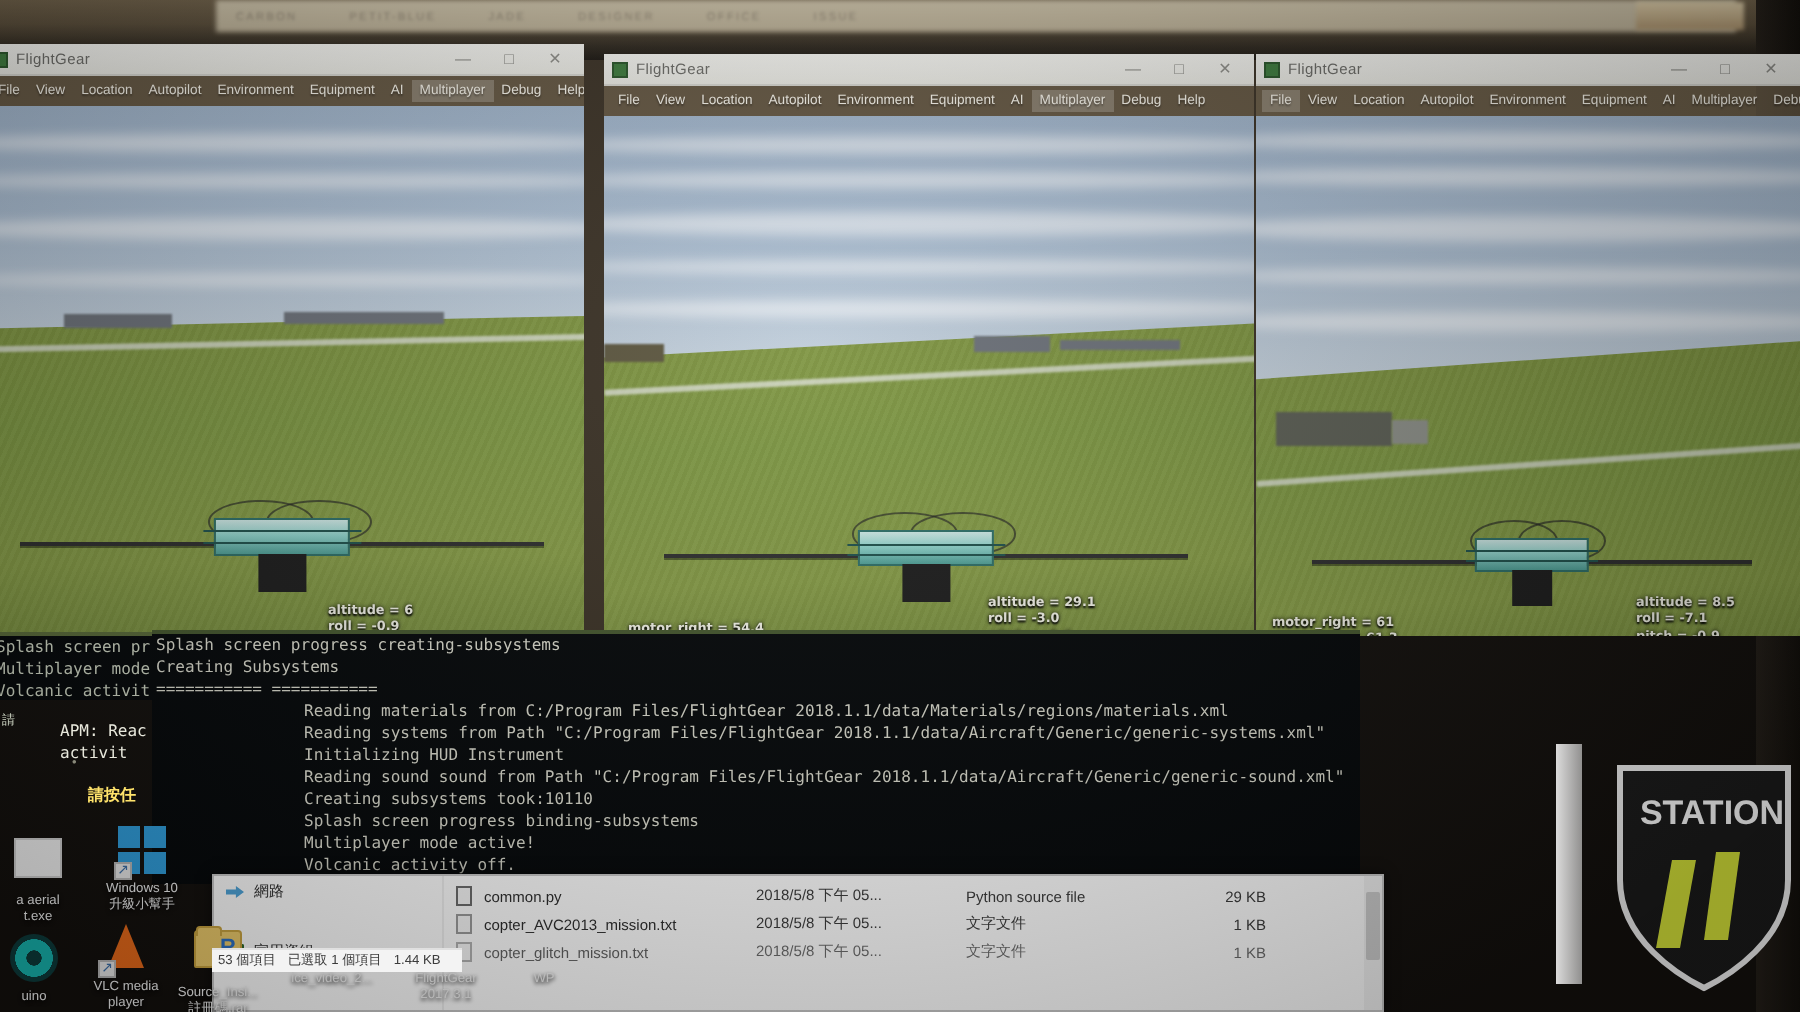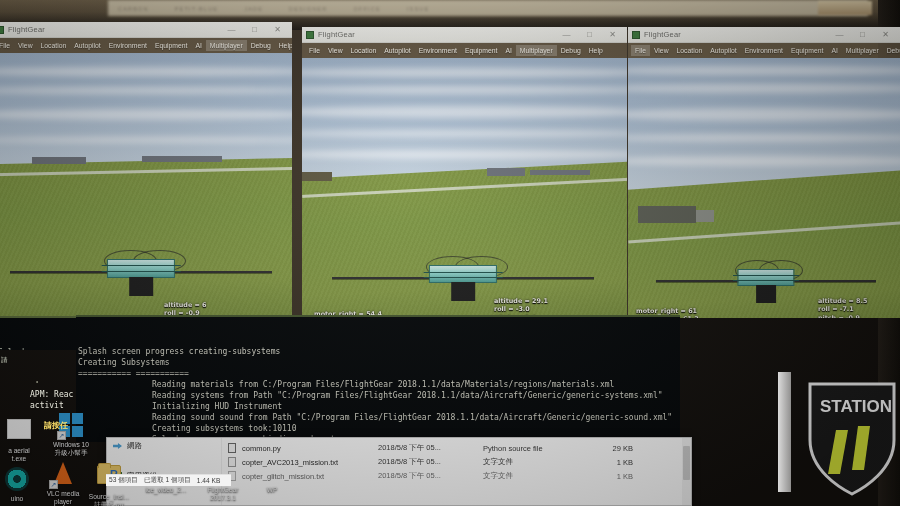--- a/index.html
+++ b/index.html
@@ -101,21 +101,21 @@
     font-size:6.4px; font-weight:bold; line-height:8.4px;
     color:#f3f3e8; text-shadow:0 0 2px #000, 0 1px 1px #000; white-space:pre; }
 
   
   .console {
     position:absolute; background:#05080a; overflow:hidden;
     border-top:2px solid #3c4a2e;
   }
   .console-inner { position:relative; width:100%; height:100%; }
   .cline { position:absolute; font-family:"DejaVu Sans Mono", monospace;
-    font-size:8px; line-height:11.4px; color:#dcdccf; white-space:pre;margin-top:29px; }
+    font-size:8px; line-height:11.4px; color:#dcdccf; white-space:pre; }
   .cline.left { color:#cfd6c4; }
 
   
   .explorer {
     position:absolute; background:#fdfdfd; overflow:hidden;
     border:1px solid #c8c8c8; box-shadow:0 0 6px rgba(0,0,0,.6);
   }
   .exp-nav { position:absolute; left:0; top:0; width:115px; height:100%;
     background:#fdfdfd; border-right:1px solid #eee; }
   .exp-nav-item { display:flex; align-items:center; gap:5px;
@@ -362,21 +362,21 @@
       <div class="cline" style="left:76px; top:77px;">Creating subsystems took:10110</div>
       <div class="cline" style="left:76px; top:88px;">Splash screen progress binding-subsystems</div>
       <div class="cline" style="left:76px; top:99px;">Multiplayer mode active!</div>
       <div class="cline" style="left:76px; top:110px;">Volcanic activity off.</div>
     </div>
   </div>
 
   <div class="cline" style="position:absolute; left:30px; top:360px; color:#e8e8dc; z-index:6;">APM: Reac</div>
   <div class="cline" style="position:absolute; left:30px; top:371px; color:#e8e8dc; z-index:6;">activit</div>
   <div style="position:absolute; left:1px; top:356px; font-size:6.5px; color:#cfd6c4; z-index:6;">請</div>
-  <div style="position:absolute; left:44px; top:392px; font-size:8px; color:#ffe36b; z-index:6; font-weight:bold;margin-top:28px;">請按任</div>
+  <div style="position:absolute; left:44px; top:392px; font-size:8px; color:#ffe36b; z-index:6; font-weight:bold;">請按任</div>
   <div style="position:absolute; left:36px; top:378px; font-size:6.5px; color:#8a8a7a; z-index:6;">•</div>
 
   <div class="explorer" style="left:106px; top:437px; width:586px; height:69px;">
     <div class="exp-nav">
       <div class="exp-nav-item">
         <span class="ico-net"></span>
         <span>網路</span>
       </div>
       <div class="exp-nav-item" style="margin-top:14px;">
         <span class="ico-nic"></span>

